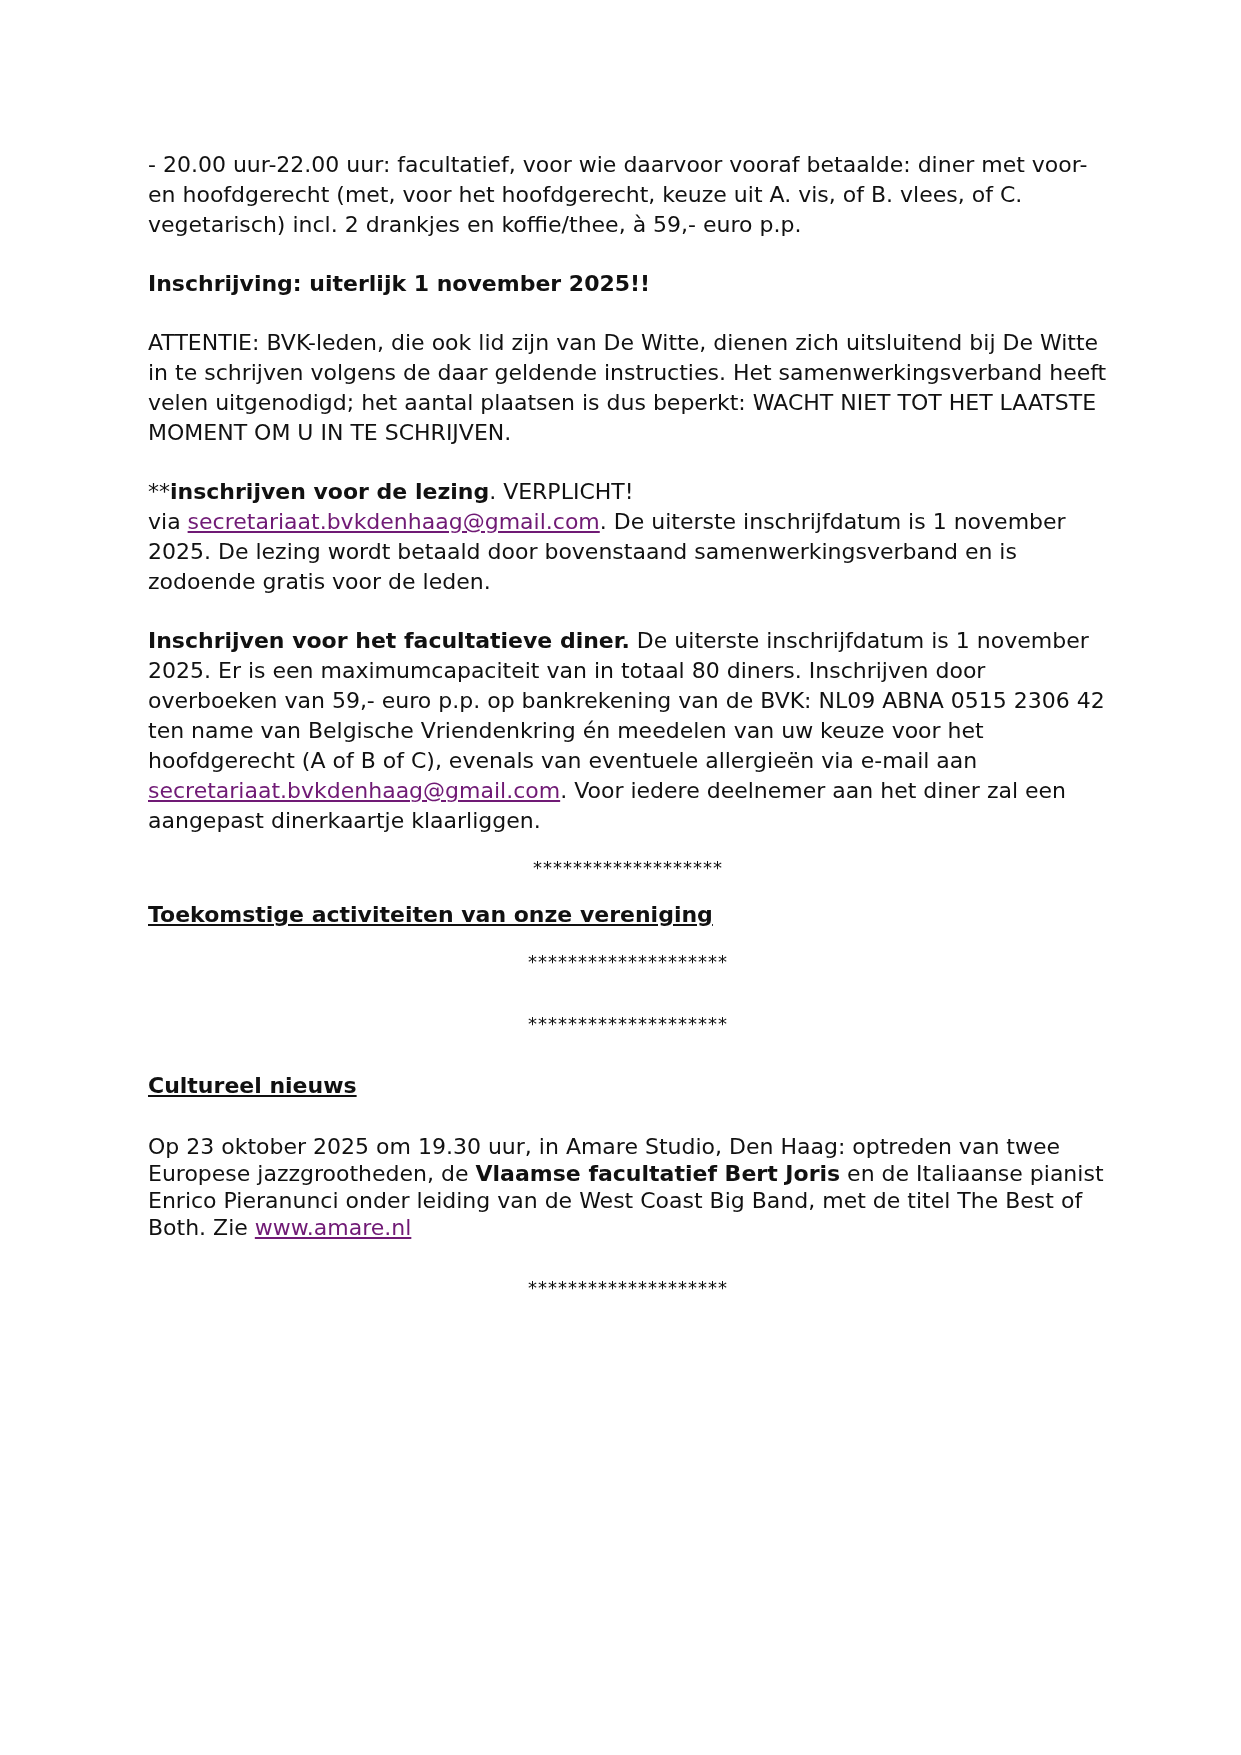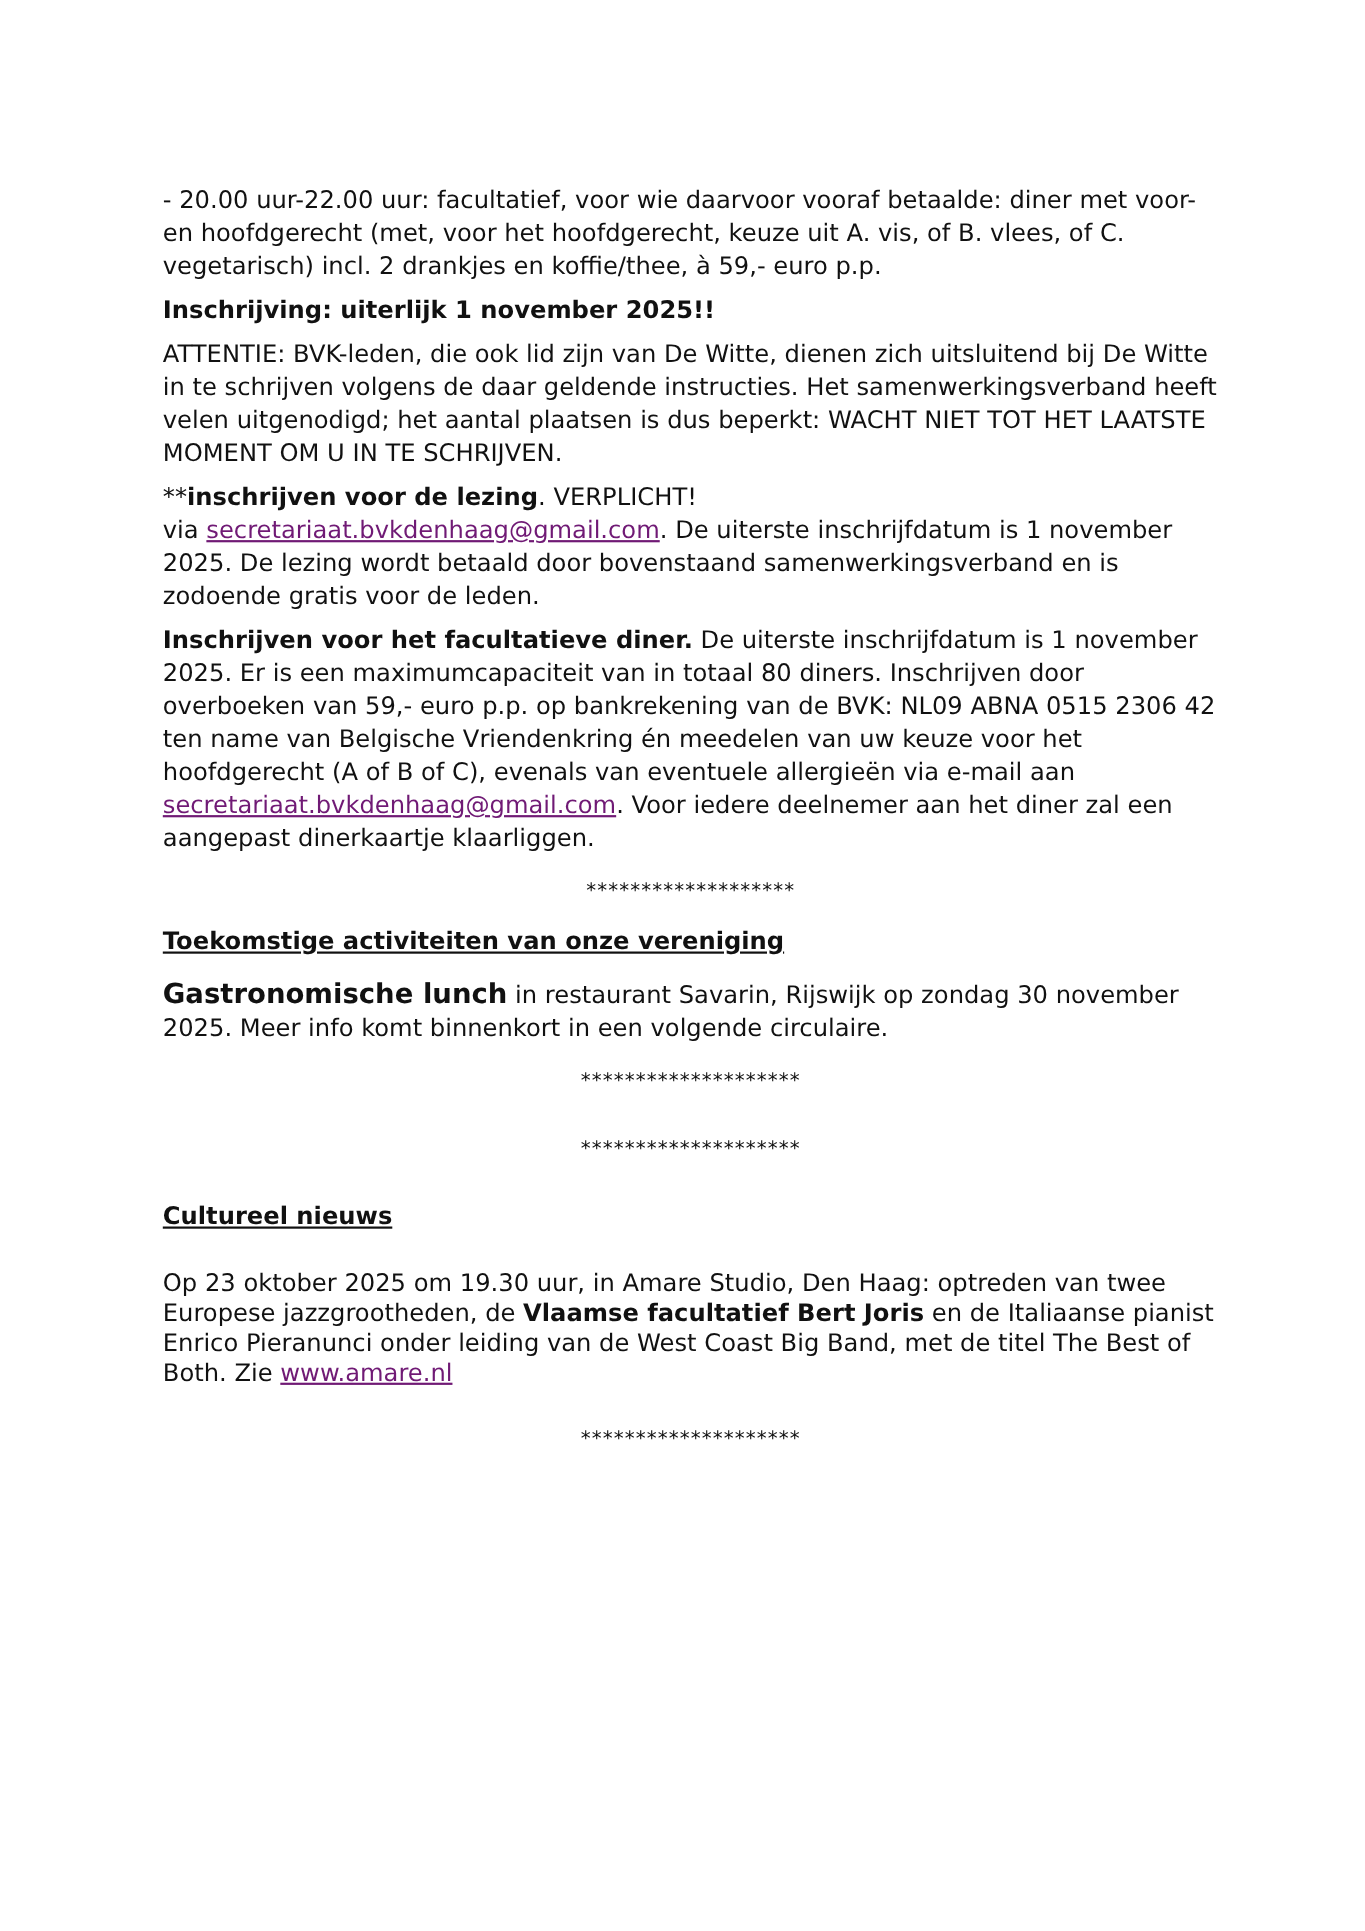--- a/index.html
+++ b/index.html
@@ -1,21 +1,21 @@
 <!DOCTYPE html>
 <html><head>
 <meta charset="utf-8">
 <style>
   html, body { margin: 0; padding: 0; background: #ffffff; }
   body { width: 1241px; height: 1755px; position: relative; overflow: hidden;
          font-family: "DejaVu Sans", "Liberation Sans", sans-serif; color: #111111; }
-  .page { position: absolute; left: 148px; top: 168px; width: 960px; font-size: 22px; line-height: 30px; }
+  .page { position: absolute; left: 148px; top: 150px; width: 960px; font-size: 22px; line-height: 30px; }
   p { margin: 0; }
   .gap-s { margin-top: 17px; }
-  .gap-m { margin-top: 10px; }
+  .gap-m { margin-top: 29px; }
   .gap-l { margin-top: 32px; }
   b { font-weight: bold; }
   a.link { color: #701a75; text-decoration: underline; }
   .sep { text-align: center; letter-spacing: 1px; font-size: 18px; font-family: "DejaVu Sans", sans-serif; }
   .section-title { font-weight: bold; text-decoration: underline; }
   .big-b { font-weight: bold; font-size: 25px; }
 </style>
 </head>
 <body>
 
@@ -28,21 +28,20 @@
   <p class="gap-m">ATTENTIE: BVK-leden, die ook lid zijn van De Witte, dienen zich uitsluitend bij De Witte in te schrijven volgens de daar geldende instructies. Het samenwerkingsverband heeft velen uitgenodigd; het aantal plaatsen is dus beperkt: WACHT NIET TOT HET LAATSTE MOMENT OM U IN TE SCHRIJVEN.</p>
 
   <p class="gap-m"><span>**</span><b>inschrijven voor de lezing</b><span>. VERPLICHT!</span><br><span>via </span><a class="link">secretariaat.bvkdenhaag@gmail.com</a><span>. De uiterste inschrijfdatum is 1 november 2025. De lezing wordt betaald door bovenstaand samenwerkingsverband en is zodoende gratis voor de leden.</span></p>
 
   <p class="gap-m"><b>Inschrijven voor het facultatieve diner.</b><span> De uiterste inschrijfdatum is 1 november 2025. Er is een maximumcapaciteit van in totaal 80 diners. Inschrijven door overboeken van 59,- euro p.p. op bankrekening van de BVK: NL09 ABNA 0515 2306 42 ten name van Belgische Vriendenkring én meedelen van uw keuze voor het hoofdgerecht (A of B of C), evenals van eventuele allergieën via e-mail aan </span><a class="link">secretariaat.bvkdenhaag@gmail.com</a><span>. Voor iedere deelnemer aan het diner zal een aangepast dinerkaartje klaarliggen.</span></p>
 
   <p class="sep gap-s">*******************</p>
 
   <p class="section-title gap-s">Toekomstige activiteiten van onze vereniging</p>
 
-  <p class="gap-s"><span class="big-b">Gastronomische lunch</span><span> in restaurant Savarin, Rijswijk op zondag 30 november 2025. Meer info komt binnenkort in een volgende circulaire.</span></p>
 
   <p class="sep gap-s">********************</p>
 
 
   <p class="sep gap-l">********************</p>
 
   <p class="section-title gap-l">Cultureel nieuws</p>
 
   <p class="gap-l" style="line-height:27px;"><span>Op 23 oktober 2025 om 19.30 uur, in Amare Studio, Den Haag: optreden van twee Europese jazzgrootheden, de </span><b>Vlaamse facultatief Bert Joris</b><span> en de Italiaanse pianist Enrico Pieranunci onder leiding van de West Coast Big Band, met de titel The Best of Both. Zie </span><a class="link">www.amare.nl</a></p>
 

